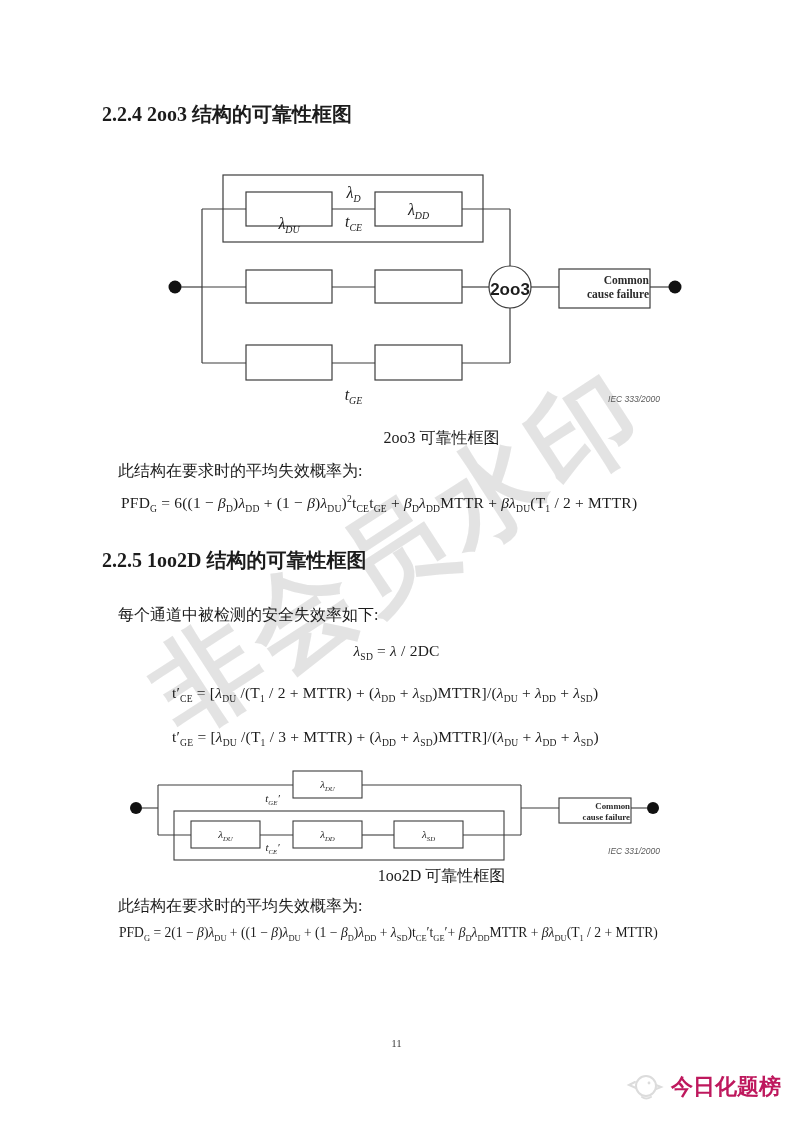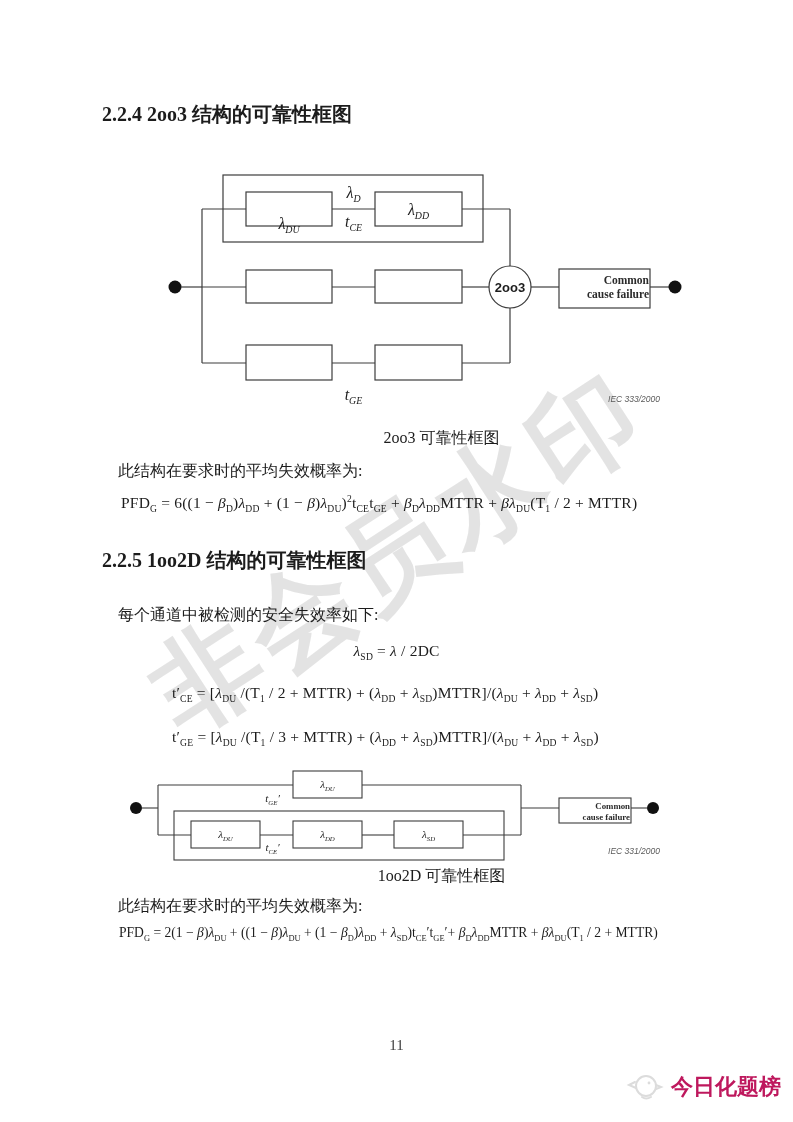--- a/index.html
+++ b/index.html
@@ -20,28 +20,28 @@
   .formula sup{font-size:62%;}
   i.m{font-style:italic;}
   
   .diag{position:absolute;z-index:1;}
   .diag svg{position:absolute;left:0;top:0;display:block;}
   .dlbl{position:absolute;text-align:center;font-size:16px;font-style:italic;
         font-family:"Liberation Serif",serif;white-space:nowrap;}
   .dlbl sub{font-size:62%;}
   .dlbl.sm{font-size:11px;}
   .vote{position:absolute;text-align:center;font-style:normal;
-        font-family:"Liberation Sans",sans-serif;font-weight:bold;font-size:13px;}
+        font-family:"Liberation Sans",sans-serif;font-weight:bold;font-size:17px;}
   .ccf{position:absolute;text-align:right;font-family:Liberation Serif, serif;
        font-weight:bold;font-size:11.5px;line-height:1.25;color:#2b2b2b;}
   .ccf.sm{font-size:8.8px;line-height:1.3;}
   .iec{position:absolute;text-align:right;font-family:"Liberation Sans",sans-serif;
        font-style:italic;font-size:8.5px;color:#5a5a5a;white-space:nowrap;}
   .pagenum{position:absolute;left:0;top:1037px;width:100%;text-align:center;
-           font-size:15px;color:#3f3f3f;z-index:1;}
+           font-size:11px;color:#3f3f3f;z-index:1;}
   .brand{position:absolute;right:12px;top:1071px;display:flex;align-items:center;gap:7px;
          z-index:1;color:#be185d;font-family:"Liberation Sans",sans-serif;
          font-weight:bold;font-size:22px;white-space:nowrap;}
 </style>
 </head>
 <body>
 
 <div class="page">
 
   <div class="wm">非会员水印</div>

